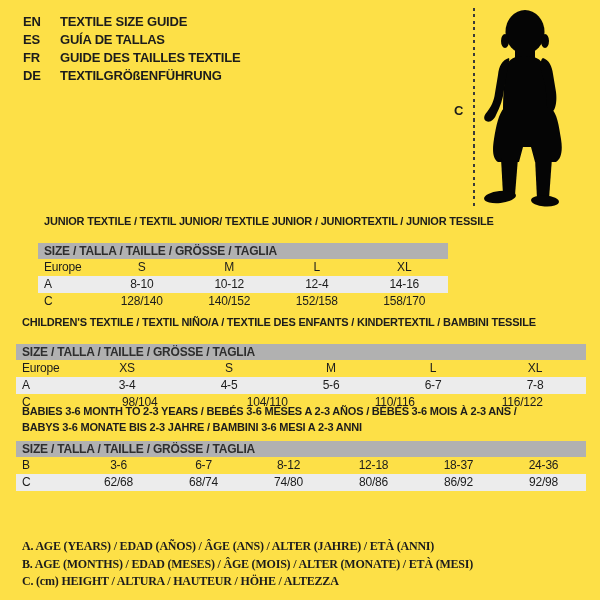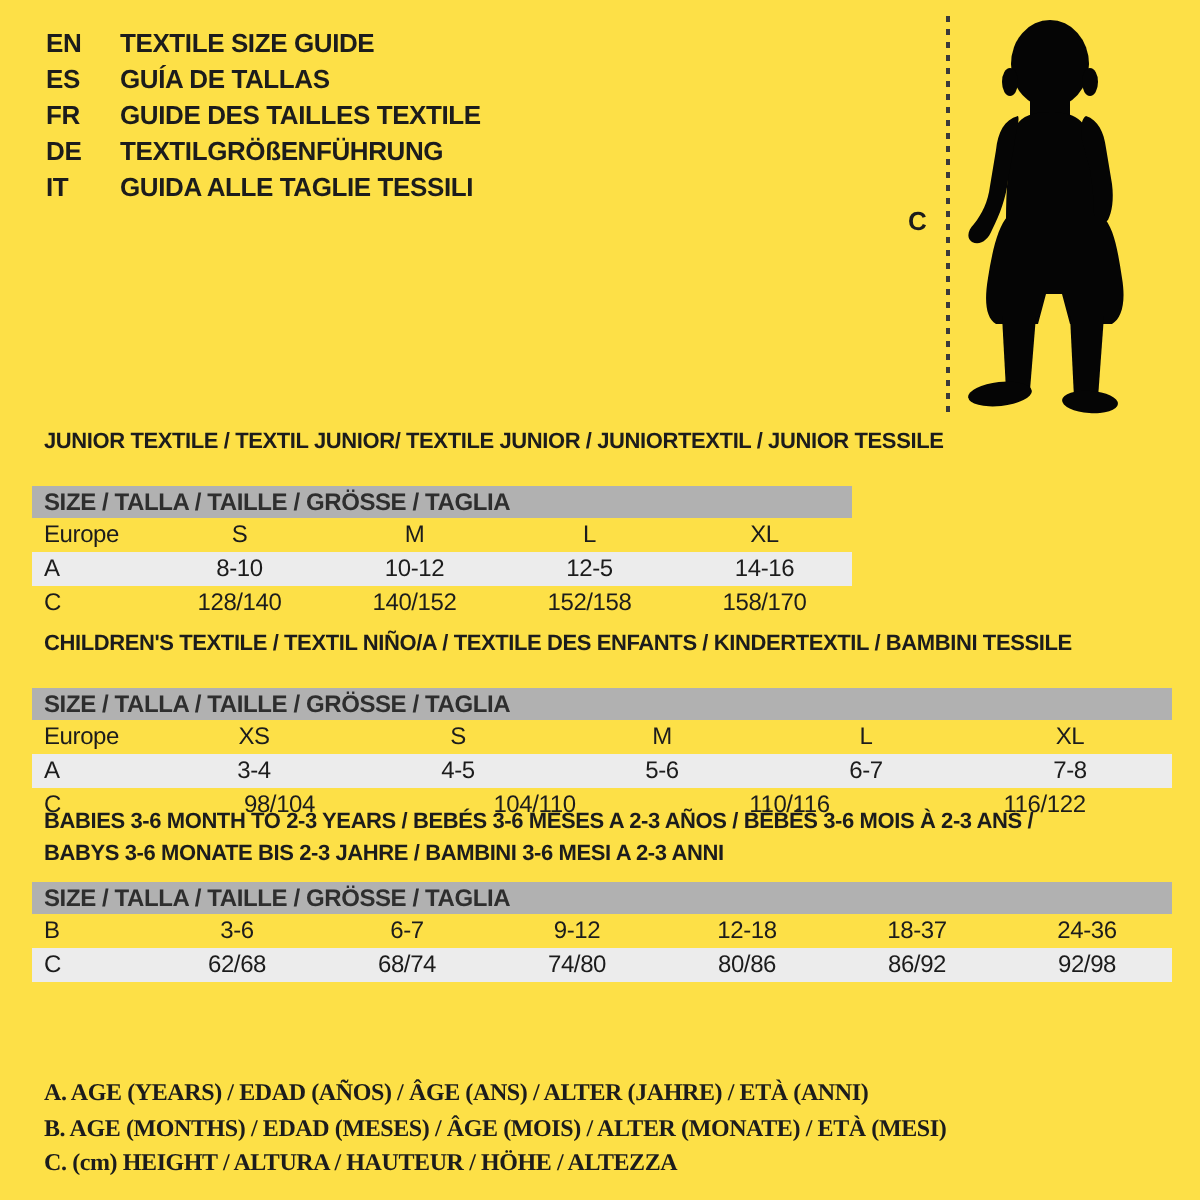--- a/index.html
+++ b/index.html
@@ -20,21 +20,21 @@
   .baby-svg{position:absolute;left:478px;top:0px;}
   
   .section{position:absolute;left:16px;}
   .section-title{font-size:11px;font-weight:700;letter-spacing:-0.2px;line-height:16px;padding-left:6px;white-space:nowrap;}
   .size-table{margin-top:14px;}
   .size-bar{height:16px;line-height:16px;background:#b1b1b1;color:#2e2e2e;font-size:12px;font-weight:700;padding-left:6px;letter-spacing:-0.2px;}
   .trow{display:flex;height:17px;line-height:17px;font-size:12px;letter-spacing:-0.2px;}
   .trow.alt{background:#ececec;}
   .trow .lbl{width:60px;padding-left:6px;box-sizing:border-box;text-align:left;}
   .trow .cell{flex:1;text-align:center;}
-  #section-junior{top:213px;width:410px;}
+  #section-junior{top:213px;width:410px;margin-left:22px;}
   #section-children{top:314px;width:570px;}
   #section-babies{top:403px;width:570px;}
   #section-babies .size-table{margin-top:6px;}
   
   .notes{position:absolute;left:22px;top:538px;font-family:Liberation Serif, serif;}
   .note-line{font-size:12px;font-weight:700;line-height:17.5px;letter-spacing:-0.2px;white-space:nowrap;}
 </style>
 </head>
 <body>
 
@@ -49,24 +49,20 @@
       <span class="legend-code">ES</span>
       <span class="legend-text">GUÍA DE TALLAS</span>
     </div>
     <div class="legend-row">
       <span class="legend-code">FR</span>
       <span class="legend-text">GUIDE DES TAILLES TEXTILE</span>
     </div>
     <div class="legend-row">
       <span class="legend-code">DE</span>
       <span class="legend-text">TEXTILGRÖßENFÜHRUNG</span>
-    </div>
-    <div class="legend-row">
-      <span class="legend-code">IT</span>
-      <span class="legend-text">GUIDA ALLE TAGLIE TESSILI</span>
     </div>
   </div>
 
   <div class="measure-line"></div>
   <div class="measure-label">C</div>
   <svg class="baby-svg" width="120" height="215" viewBox="0 0 120 215">
     <g fill="#050505">
       <ellipse cx="47" cy="32" rx="19.5" ry="22"></ellipse>
       <ellipse cx="27" cy="41" rx="4" ry="7"></ellipse>
       <ellipse cx="67" cy="41" rx="4" ry="7"></ellipse>
@@ -90,21 +86,21 @@
         <span class="lbl">Europe</span>
         <span class="cell">S</span>
         <span class="cell">M</span>
         <span class="cell">L</span>
         <span class="cell">XL</span>
       </div>
       <div class="trow alt">
         <span class="lbl">A</span>
         <span class="cell">8-10</span>
         <span class="cell">10-12</span>
-        <span class="cell">12-5</span>
+        <span class="cell">12-4</span>
         <span class="cell">14-16</span>
       </div>
       <div class="trow">
         <span class="lbl">C</span>
         <span class="cell">128/140</span>
         <span class="cell">140/152</span>
         <span class="cell">152/158</span>
         <span class="cell">158/170</span>
       </div>
     </div>
@@ -142,21 +138,21 @@
 
   <div class="section" id="section-babies">
     <div class="section-title">BABIES 3-6 MONTH TO 2-3 YEARS / BEBÉS 3-6 MESES A 2-3 AÑOS / BÉBÉS 3-6 MOIS À 2-3 ANS /</div>
     <div class="section-title">BABYS 3-6 MONATE BIS 2-3 JAHRE / BAMBINI 3-6 MESI A 2-3 ANNI</div>
     <div class="size-table">
       <div class="size-bar">SIZE / TALLA / TAILLE / GRÖSSE / TAGLIA</div>
       <div class="trow">
         <span class="lbl">B</span>
         <span class="cell">3-6</span>
         <span class="cell">6-7</span>
-        <span class="cell">9-12</span>
+        <span class="cell">8-12</span>
         <span class="cell">12-18</span>
         <span class="cell">18-37</span>
         <span class="cell">24-36</span>
       </div>
       <div class="trow alt">
         <span class="lbl">C</span>
         <span class="cell">62/68</span>
         <span class="cell">68/74</span>
         <span class="cell">74/80</span>
         <span class="cell">80/86</span>

